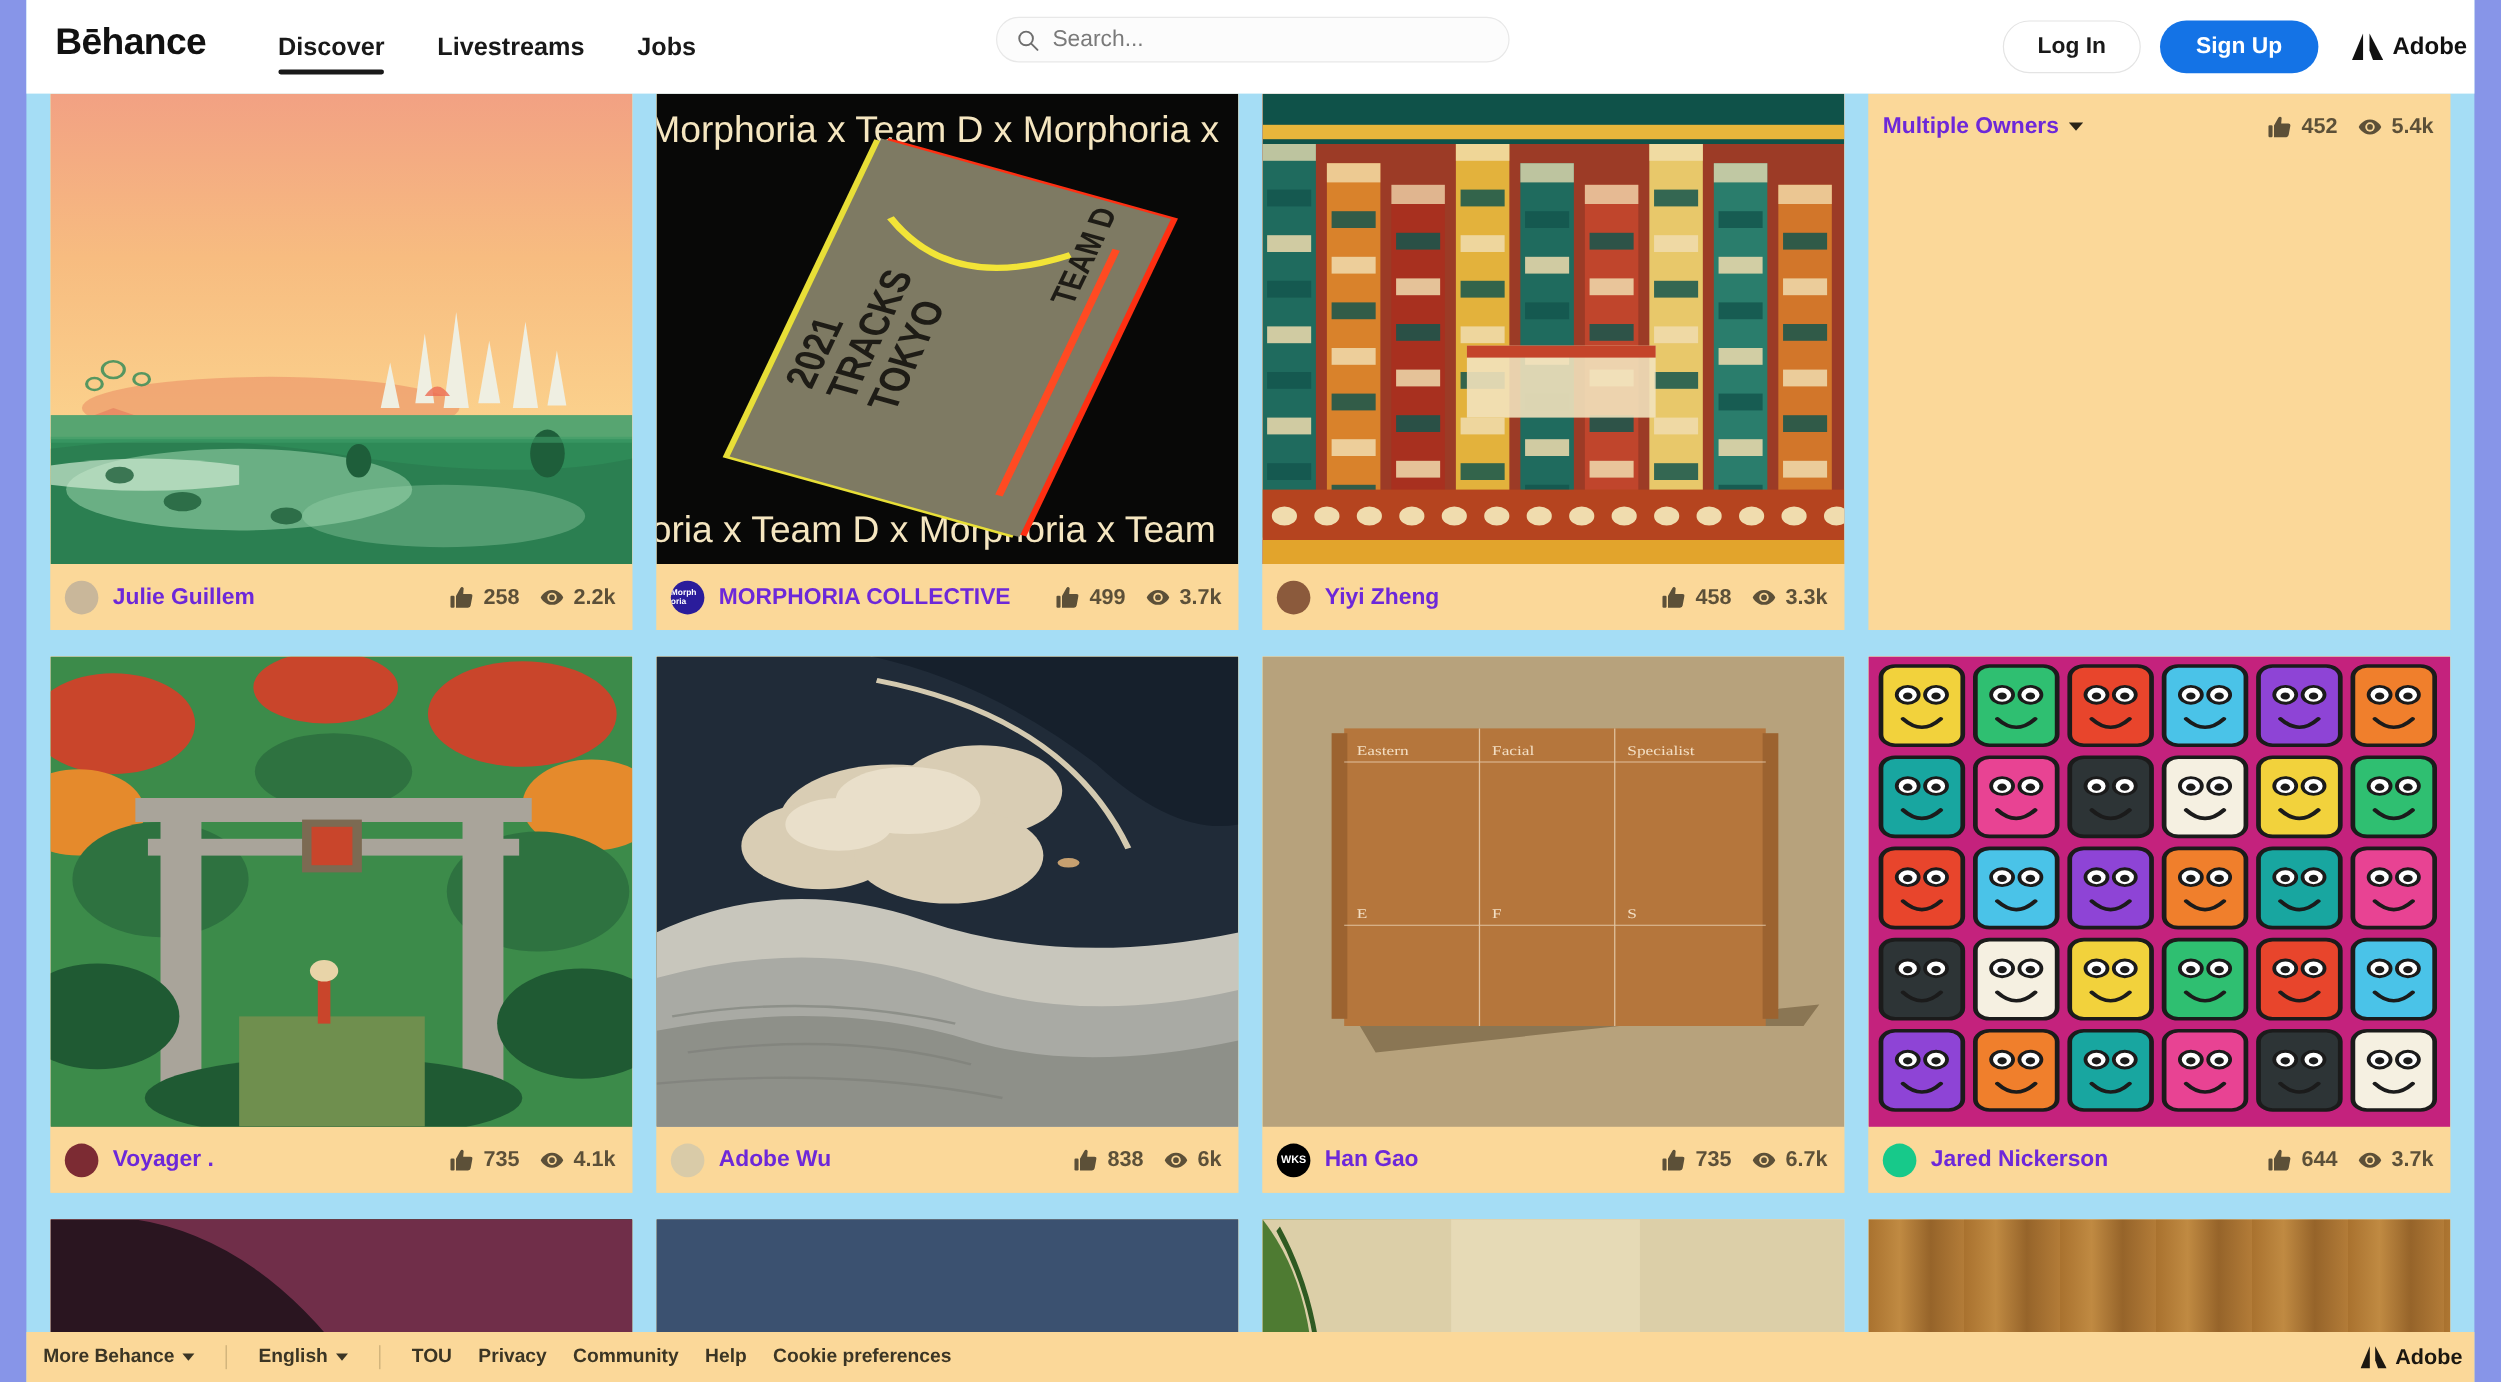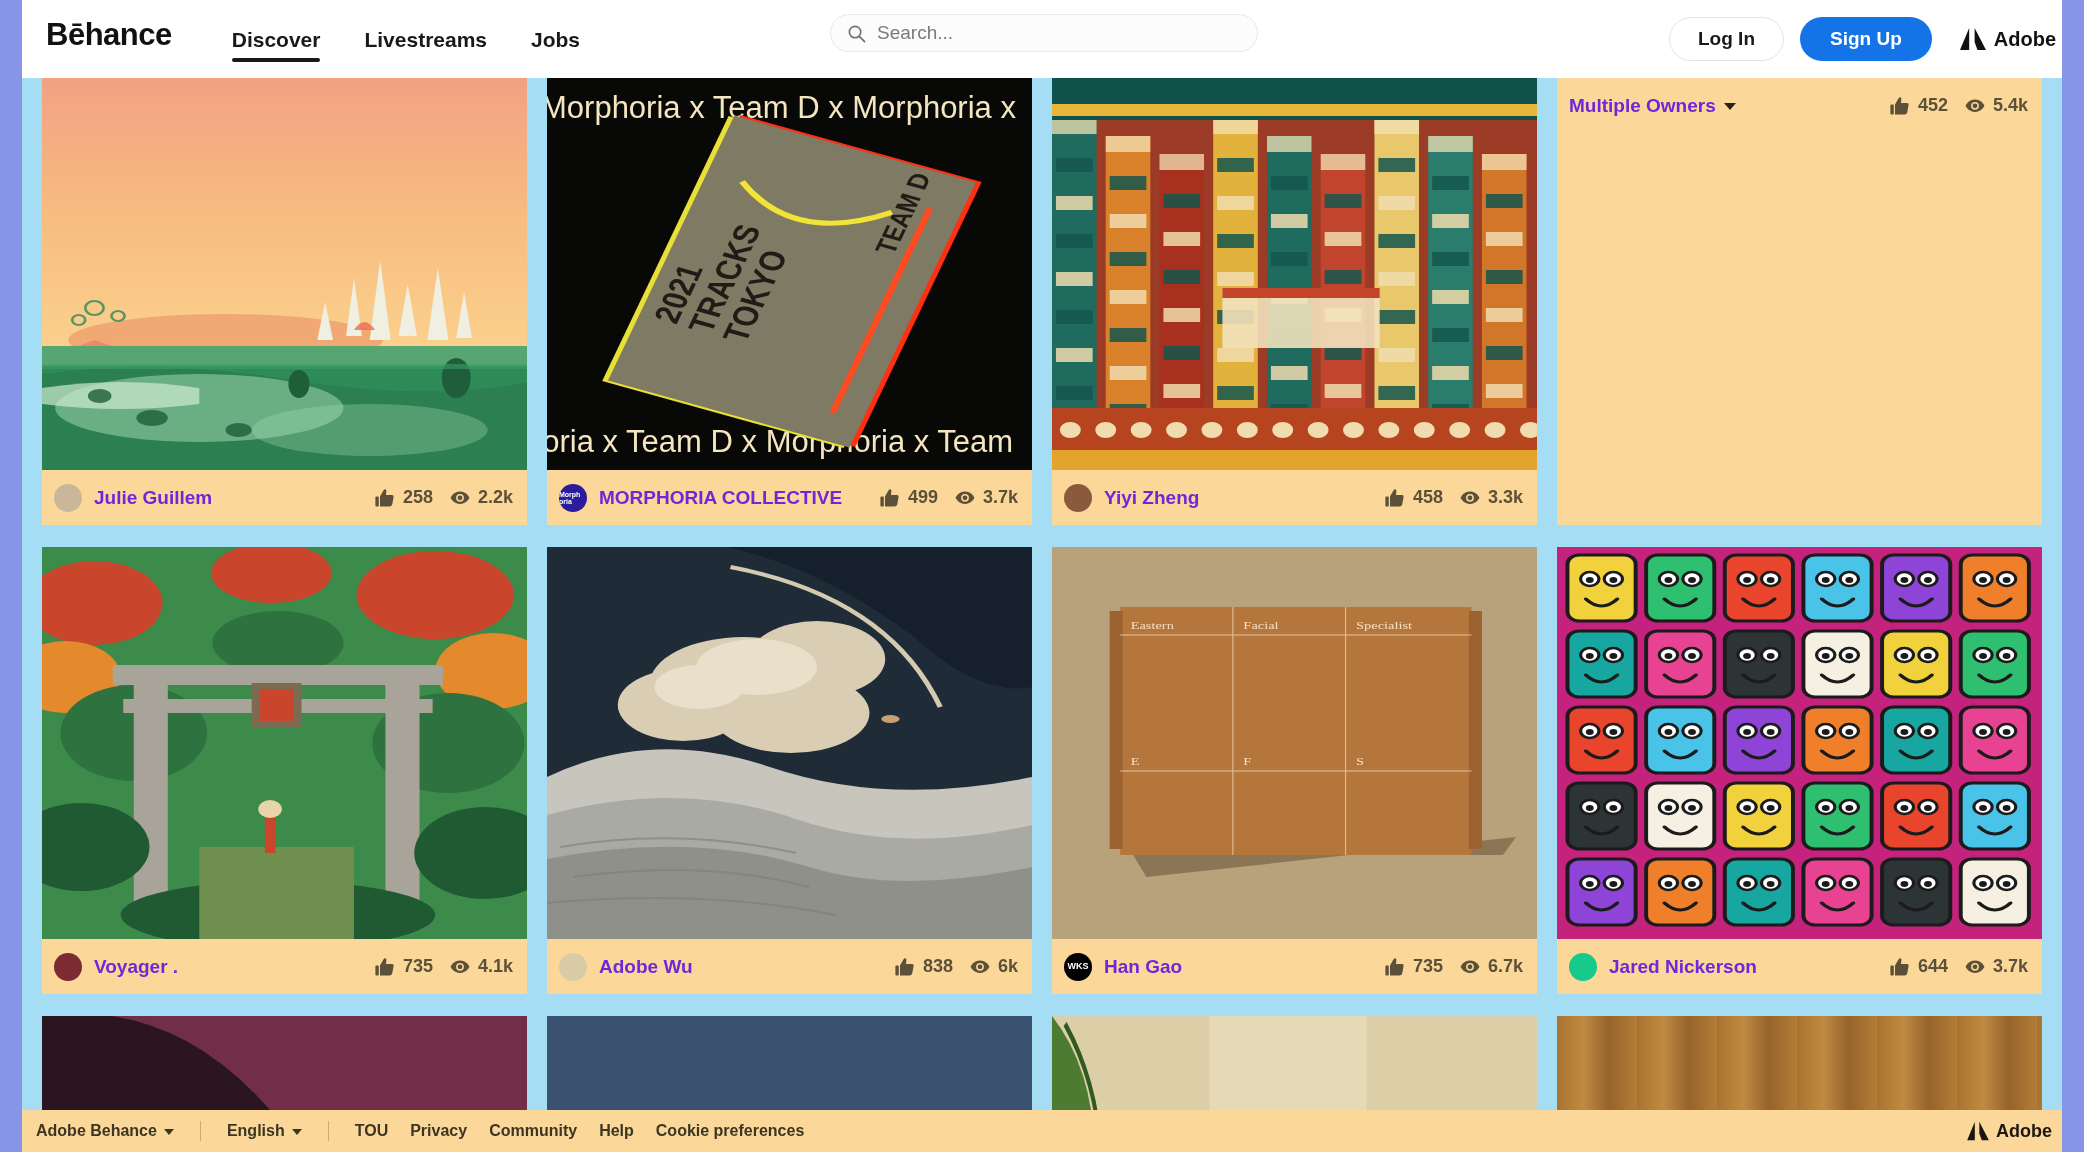--- a/index.html
+++ b/index.html
@@ -921,21 +921,21 @@
             <polygon points="14.6,1 26,23 17.5,23 14.6,15" fill="#111"></polygon>
           </svg>
         </span>
         <span class="adobe-word">Adobe</span>
       </div>
     </div>
   </div>
 
   <div id="footer">
     <span class="foot-item">
-      <span>Adobe Behance</span><i class="foot-caret"></i>
+      <span>More Behance</span><i class="foot-caret"></i>
     </span>
     <span class="foot-sep"></span>
     <span class="foot-item">
       <span>English</span><i class="foot-caret"></i>
     </span>
     <span class="foot-sep"></span>
     <span class="foot-item">TOU</span>
     <span class="foot-gap"></span>
     <span class="foot-item">Privacy</span>
     <span class="foot-gap"></span>

